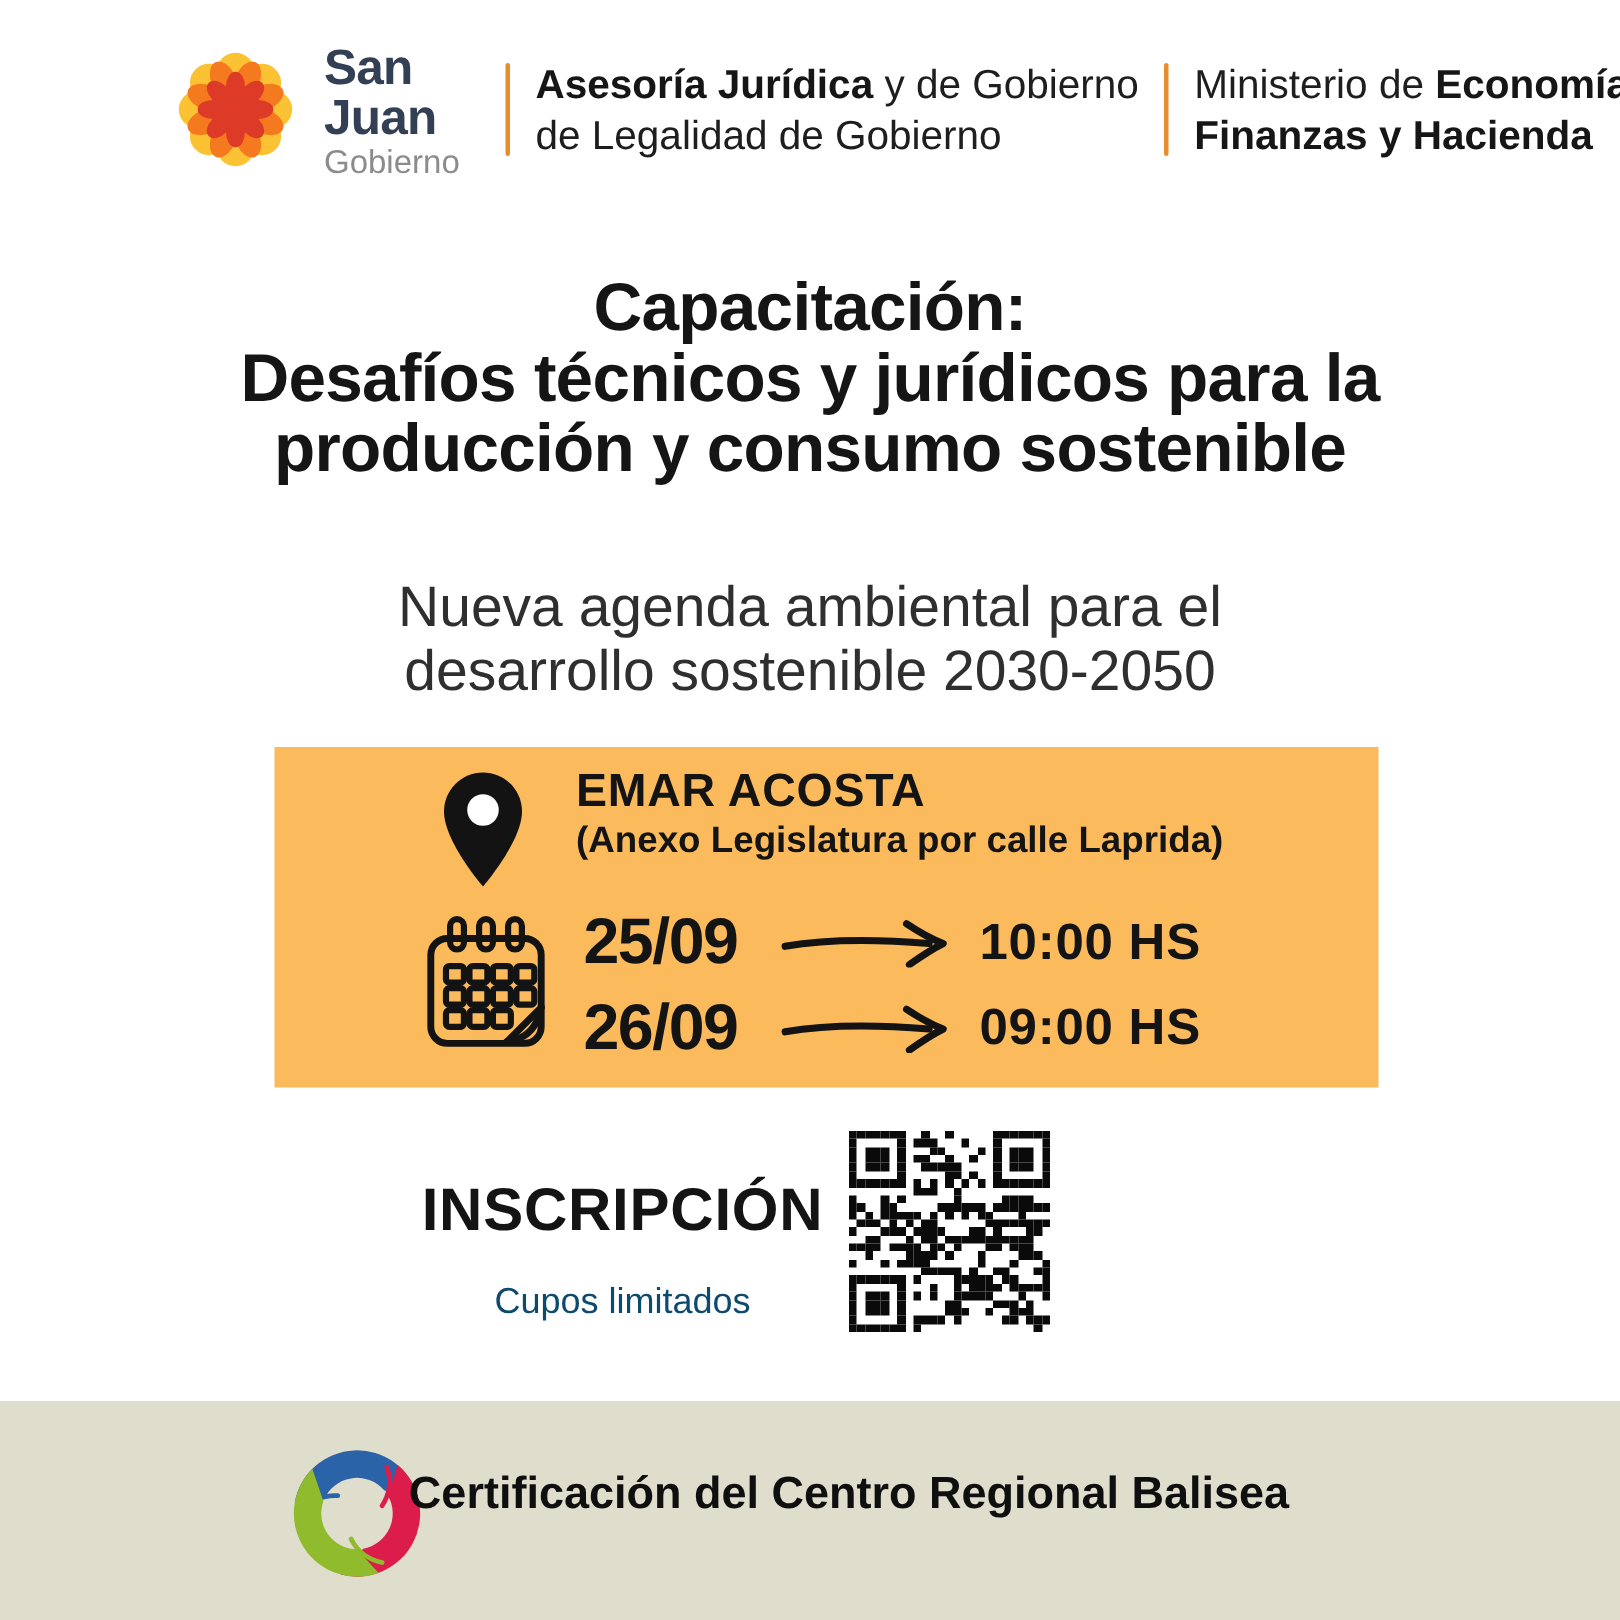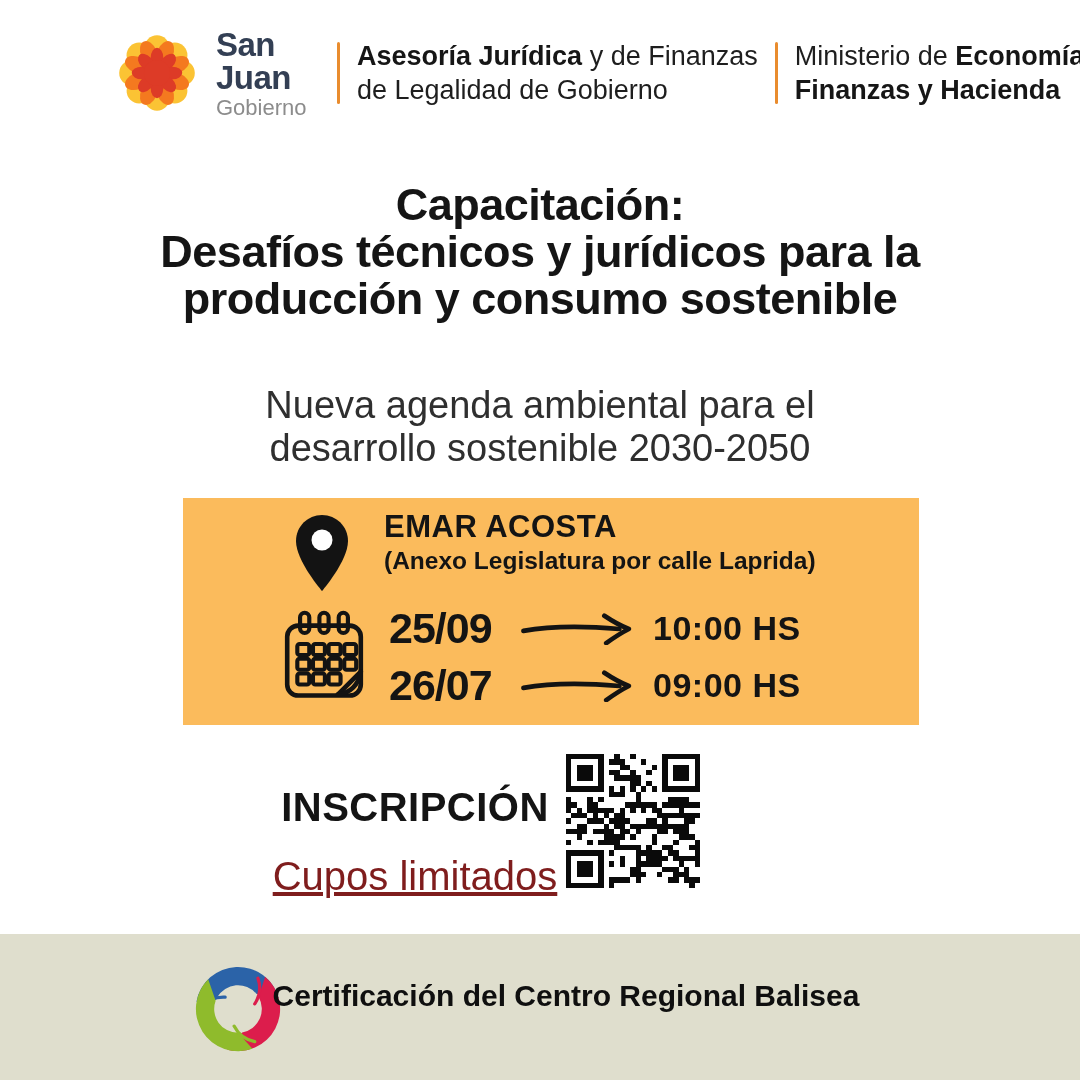--- a/index.html
+++ b/index.html
@@ -40,21 +40,21 @@
   .cal-svg{position:absolute; left:99px; top:112px; width:84px; height:92px;}
   .sessions{position:absolute; left:206px; top:102px;}
   .session-row{display:flex; align-items:center; height:57px;}
   .session-date{font-size:43px; font-weight:700; letter-spacing:-1px; width:122px;}
   .arrow-svg{width:118px; height:32px; margin:0 8px; flex:0 0 auto;}
   .session-time{font-size:34px; font-weight:700; margin-left:8px; letter-spacing:0.5px;}
 
   
   .reg-block{position:absolute; left:240px; top:768px; width:350px; text-align:center;margin-top:17px;}
   .reg-title{font-size:40px; font-weight:700; letter-spacing:0.5px;}
-  .reg-note{font-size:40px; font-weight:400; color:#7f1d1d; margin-top:24px;text-decoration:underline;}
+  .reg-note{font-size:24px; font-weight:400; color:#0c4a6e; margin-top:24px;}
   .qr{position:absolute; left:566px; top:754px; width:134px; height:134px; display:grid; background:#fff;}
   .qr i{display:block;}
   .qr i.on{background:#0A0A0A;}
 
   
   .footer-band{position:absolute; left:0; top:934px; width:1080px; height:146px; background:var(--footer-band);}
   .swirl-svg{position:absolute; left:183px; top:19px; width:110px; height:112px;}
   .cert-text{position:absolute; top:43px; left:0; width:100%; padding-left:52px; text-align:center;
     font-size:30px; font-weight:700; line-height:38px; color:#0F0F0F;}
 
@@ -105,21 +105,21 @@
     </svg>
 
     <div class="logo-text">
       <div class="logo-name">San Juan</div>
       <div class="logo-sub">Gobierno</div>
     </div>
 
     <div class="vdiv"></div>
 
     <div class="hdr-block">
-      <div><b>Asesoría Jurídica</b><span> y de Finanzas</span></div>
+      <div><b>Asesoría Jurídica</b><span> y de Gobierno</span></div>
       <div>de Legalidad de Gobierno</div>
     </div>
 
     <div class="vdiv"></div>
 
     <div class="hdr-block">
       <div><span>Ministerio de </span><b>Economía,</b></div>
       <div><b>Finanzas y Hacienda</b></div>
     </div>
   </div>
@@ -171,21 +171,21 @@
     <div class="sessions">
       <div class="session-row">
         <span class="session-date">25/09</span>
         <svg class="arrow-svg" viewBox="0 0 120 34">
           <path class="s-dark" d="M2 19 C 30 14 68 14 104 17" stroke-width="5"></path>
           <path class="s-dark" d="M88 3 C 97 9 106 14 114 17 C 106 21 97 27 90 32" stroke-width="5"></path>
         </svg>
         <span class="session-time">10:00 HS</span>
       </div>
       <div class="session-row">
-        <span class="session-date">26/07</span>
+        <span class="session-date">26/09</span>
         <svg class="arrow-svg" viewBox="0 0 120 34">
           <path class="s-dark" d="M2 19 C 30 14 68 14 104 17" stroke-width="5"></path>
           <path class="s-dark" d="M88 3 C 97 9 106 14 114 17 C 106 21 97 27 90 32" stroke-width="5"></path>
         </svg>
         <span class="session-time">09:00 HS</span>
       </div>
     </div>
   </div>
 
   <div class="reg-block">

